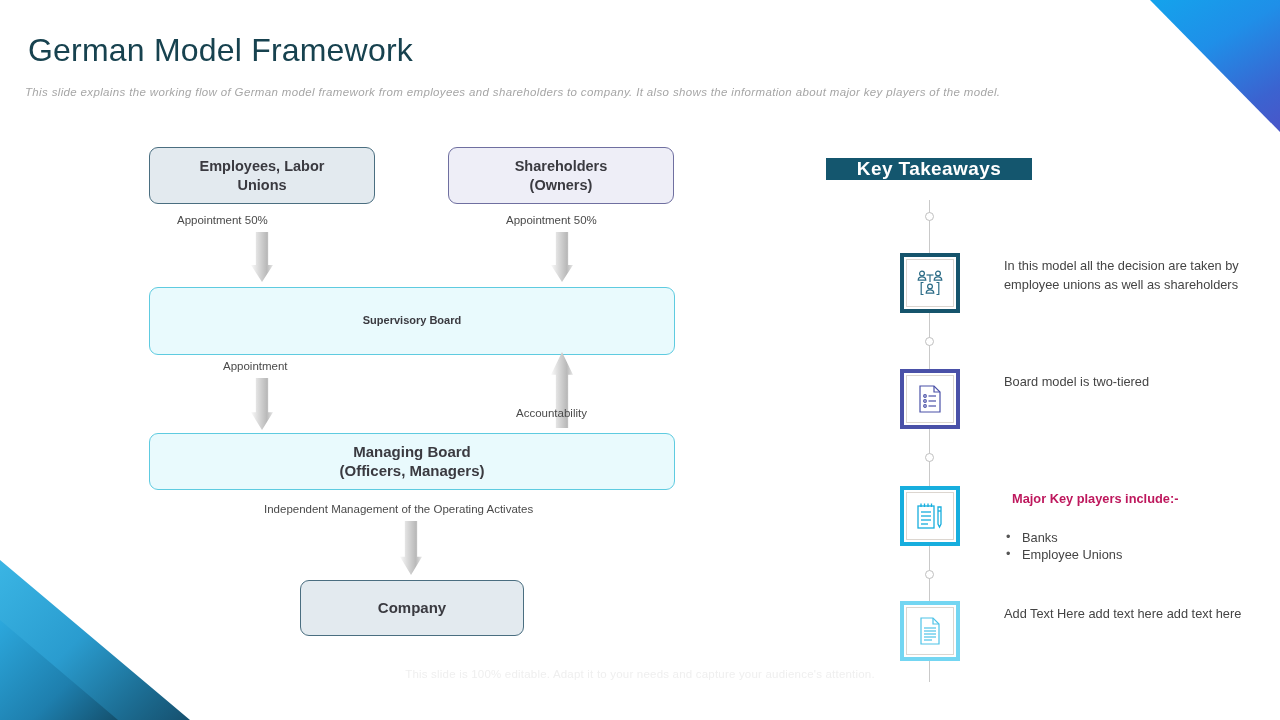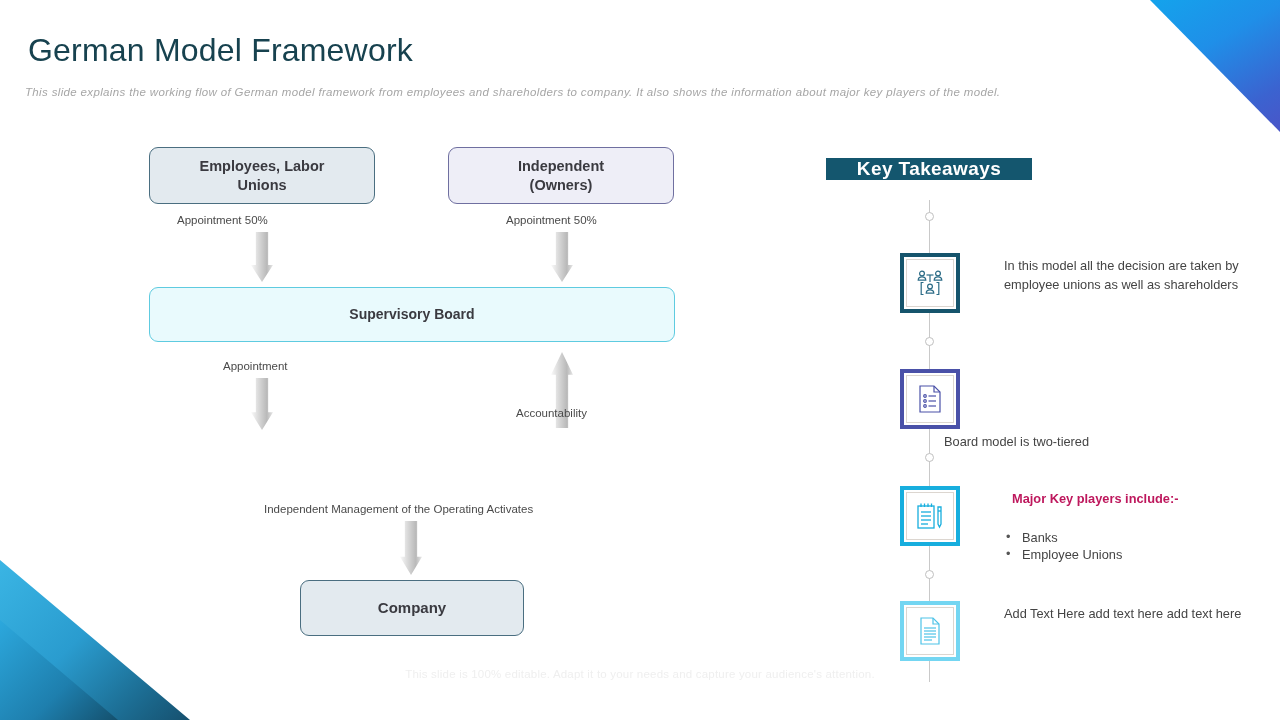--- a/index.html
+++ b/index.html
@@ -56,22 +56,22 @@
 
   .node-employees {
     left:149px; top:147px; width:226px; height:57px;
     background:#e3eaef; border:1.5px solid #4a6e80; font-size:14.5px;
   }
   .node-shareholders {
     left:448px; top:147px; width:226px; height:57px;
     background:#eeeef7; border:1.5px solid #6f6fa0; font-size:14.5px;
   }
   .node-supervisory {
-    left:149px; top:287px; width:526px; height:55px;
-    background:#e9fafd; border:1.5px solid #5ecbe0; font-size:14px;align-items:center;
+    left:149px; top:287px; width:526px; height:68px;
+    background:#e9fafd; border:1.5px solid #5ecbe0; font-size:11px;align-items:center;
   }
   .node-managing {
     left:149px; top:433px; width:526px; height:57px;
     background:#e9fafd; border:1.5px solid #5ecbe0; font-size:15px;
   }
   .node-company {
     left:300px; top:580px; width:224px; height:56px;
     background:#e3eaef; border:1.5px solid #4a6e80; font-size:15px;
   }
 
@@ -135,21 +135,21 @@
     font-size:12.8px; color:#444444; line-height:1.45;
   }
   .kt-text .strong { font-weight:bold; color:#be185d; display:block; margin-bottom:20px;padding-left:8px; }
   .kt-bullets { list-style:none; margin-top:1px; }
   .kt-bullets li { position:relative; padding-left:18px; line-height:1.35; }
   .kt-bullets li:before {
     content:"\2022"; position:absolute; left:2px; top:-1px; color:#555;
   }
 
   .kt1 { left:900px; top:253px; }
-  .kt2 { left:900px; top:369px;flex-direction:column; }
+  .kt2 { left:900px; top:369px; }
   .kt3 { left:900px; top:486px; }
   .kt4 { left:900px; top:601px; }
 
   .bd1 { border:4px solid #16546c; }
   .bd2 { border:4px solid #4a51a8; }
   .bd3 { border:4px solid #17aede; }
   .bd4 { border:4px solid #74d6f2; }
 
   
   .footer-note {
@@ -172,41 +172,47 @@
 
   <div class="node node-employees">
     <div>
       <span>Employees, Labor</span>
       <span>Unions</span>
     </div>
   </div>
 
   <div class="node node-shareholders">
     <div>
-      <span>Independent</span>
+      <span>Shareholders</span>
       <span>(Owners)</span>
     </div>
   </div>
 
   <div class="flow-label l1">Appointment  50%</div>
   <div class="flow-label l2">Appointment  50%</div>
 
   <div class="arrow arrow-down a1"></div>
   <div class="arrow arrow-down a2"></div>
 
   <div class="node node-supervisory">
     <span>Supervisory Board</span>
   </div>
 
   <div class="flow-label l3">Appointment</div>
   <div class="arrow arrow-down a3"></div>
 
   <div class="arrow arrow-up a4"></div>
   <div class="flow-label l4">Accountability</div>
 
+  <div class="node node-managing">
+    <div>
+      <span>Managing Board</span>
+      <span>(Officers,  Managers)</span>
+    </div>
+  </div>
 
   <div class="flow-label l5">Independent  Management  of the Operating Activates</div>
   <div class="arrow arrow-down a5"></div>
 
   <div class="node node-company">
     <span>Company</span>
   </div>
 </div>
 
 <div class="kt-banner">Key  Takeaways</div>

